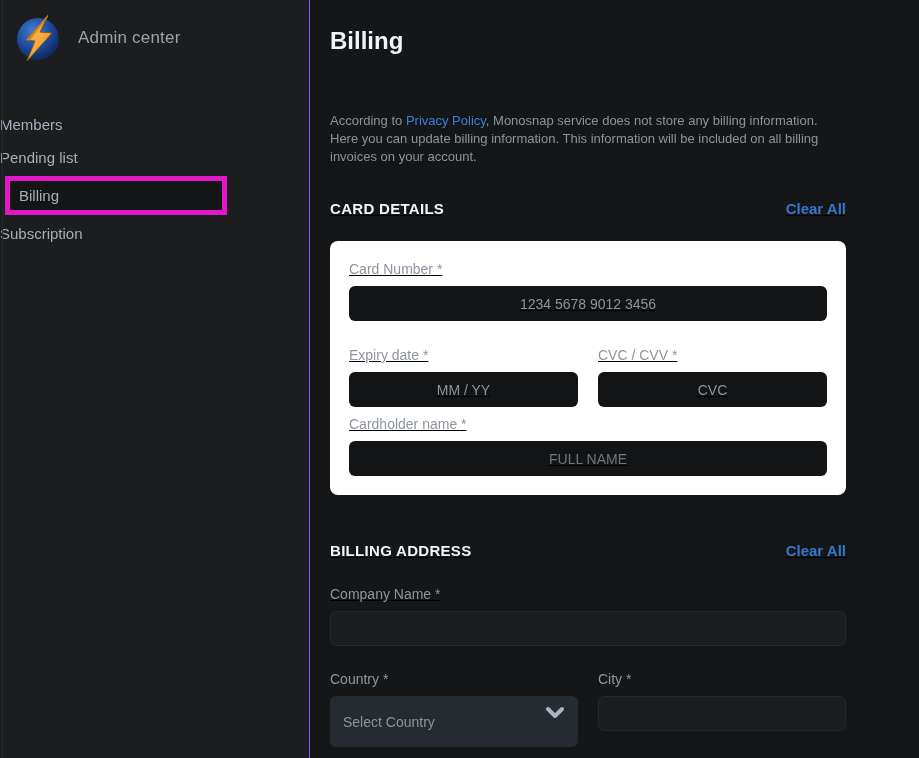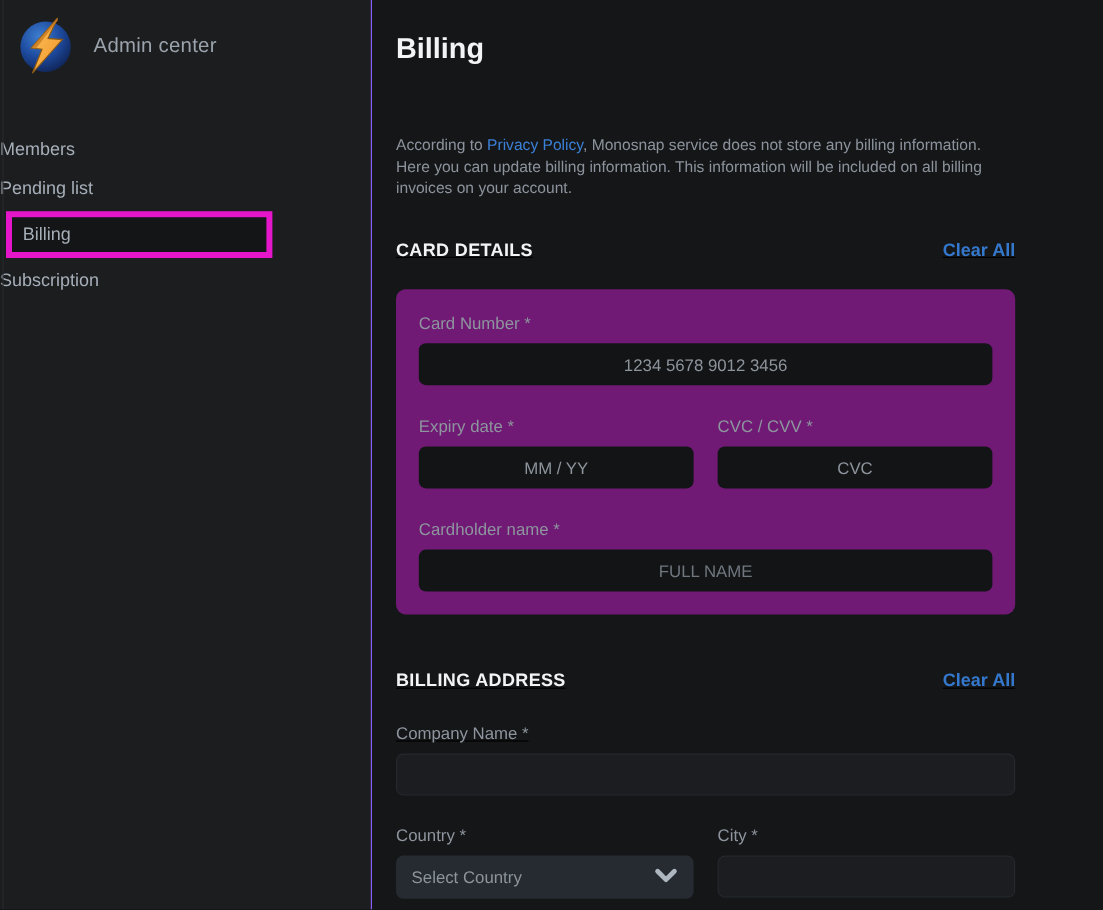--- a/index.html
+++ b/index.html
@@ -71,23 +71,24 @@
     font-size: 15px; line-height: 20px; font-weight: bold;
     color: #f2f4f6; letter-spacing: .3px;
   }
   .clear-all {
     font-size: 15px; line-height: 20px; font-weight: bold;
     color: #3478cd; text-decoration: none; cursor: pointer;
   }
 
   .card-panel {
     margin-top: 22px;
-    background: #701a75;
+    background: #ffffff;
     border-radius: 8px;
     padding: 19px;
+    text-decoration: underline;
   }
 
   .field-label {
     display: block;
     font-size: 14px; line-height: 19px;
     color: #8e959e;
     margin-bottom: 7px;
   }
   .text-input {
     width: 100%; height: 35px;
@@ -105,26 +106,26 @@
   .on-bg {
     background: #1b1d20;
     border: 1px solid #25282c;
     color: #c4cad1;
   }
   .two-col {
     display: grid; grid-template-columns: 1fr 1fr; gap: 20px;
     margin-top: 25px;
   }
   .two-col.no-top { margin-top: 24px; }
-  .field-group.stack { margin-top: 25px; }
+  .field-group.stack { margin-top: 8px; }
   .company-group { margin-top: 24px; text-decoration: underline; }
 
   .select-box {
     position: relative;
-    height: 36px; border-radius: 6px;
+    height: 51px; border-radius: 6px;
     background: #262b31;
     display: flex; align-items: center;
     padding: 0 13px;
     font-size: 14px; color: #8d949c;
     cursor: pointer;
   }
   .select-box .chevron {
     position: absolute; right: 13px; top: 9px;
     width: 20px; height: 16px;
   }

